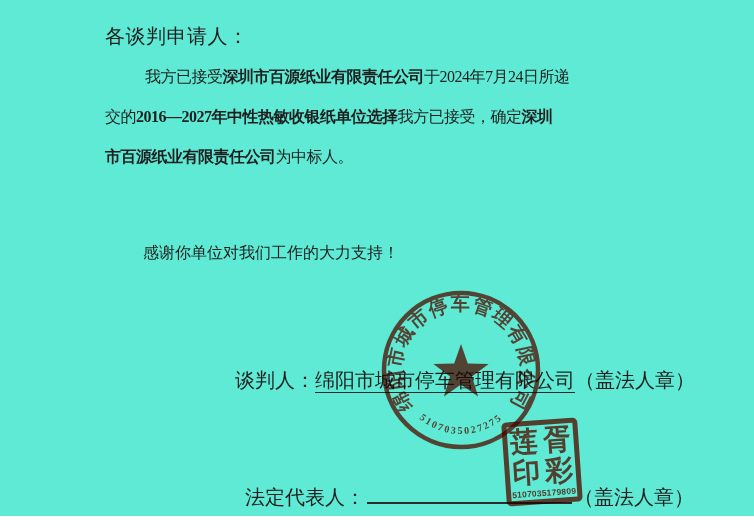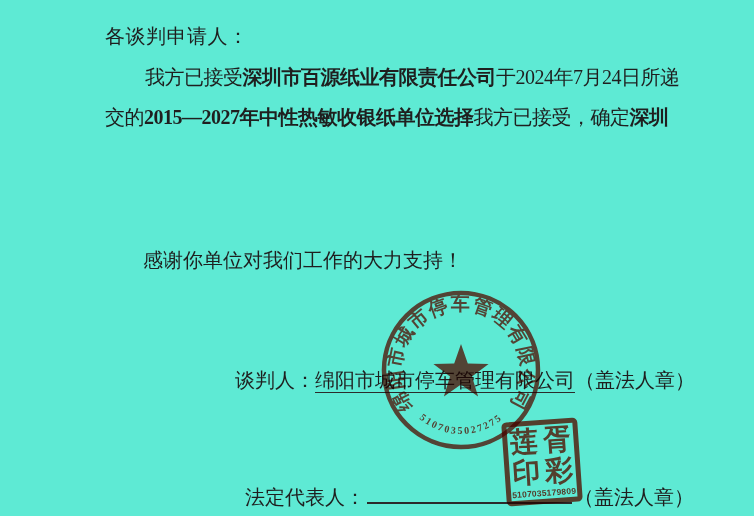--- a/index.html
+++ b/index.html
@@ -12,28 +12,28 @@
     color:#1f1f1f;
   }
   .abs{position:absolute;}
   .salutation{
     left:105px;top:24px;
     font-size:20px;line-height:1.2;letter-spacing:0.5px;
   }
   .para{left:105px;top:57px;width:600px;}
   .pline{
     height:40px;line-height:40px;
-    font-size:20px;letter-spacing:-0.5px;
+    font-size:16px;letter-spacing:-0.5px;
     white-space:nowrap;
   }
   .pline.indent{text-indent:40px;}
   .b{font-weight:bold;}
   .thanks{
-    left:105px;top:240px;
-    font-size:20px;line-height:40px;
+    left:105px;top:233px;
+    font-size:16px;line-height:40px;
     text-indent:38px;white-space:nowrap;
   }
   .negotiator{
     left:235px;top:360px;
     font-size:20px;line-height:40px;white-space:nowrap;
     z-index:1;
   }
   .uline{
     border-bottom:1.5px solid #2b2b2b;
     padding-bottom:1px;
@@ -97,21 +97,24 @@
 
 <div class="page">
 
   <div class="abs salutation">各谈判申请人：</div>
 
   <div class="abs para">
     <div class="pline indent">
       <span>我方已接受</span><span class="b">深圳市百源纸业有限责任公司</span><span>于2024年7月24日所递</span>
     </div>
     <div class="pline">
-      <span>交的</span><span class="b">2015—2027年中性热敏收银纸单位选择</span><span>我方已接受，确定</span><span class="b">深圳</span>
+      <span>交的</span><span class="b">2016—2027年中性热敏收银纸单位选择</span><span>我方已接受，确定</span><span class="b">深圳</span>
+    </div>
+    <div class="pline">
+      <span class="b">市百源纸业有限责任公司</span><span>为中标人。</span>
     </div>
   </div>
 
   <div class="abs thanks">感谢你单位对我们工作的大力支持！</div>
 
   <div class="abs negotiator">
     <span>谈判人：</span><span class="uline">绵阳市城市停车管理有限公司</span><span>（盖法人章）</span>
   </div>
 
   <div class="abs legal">

